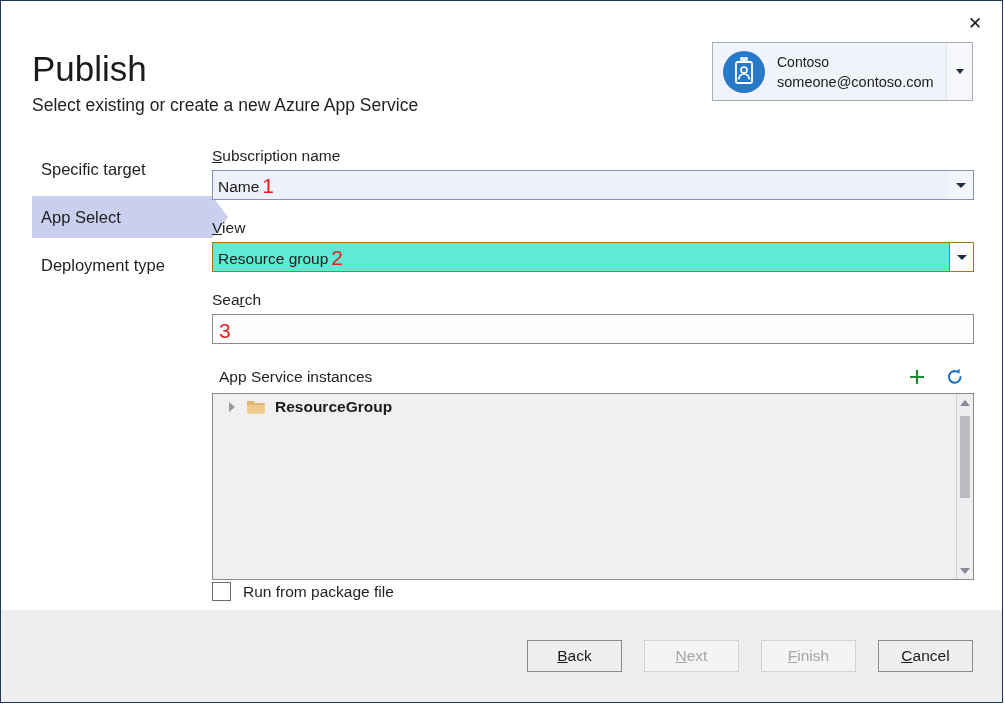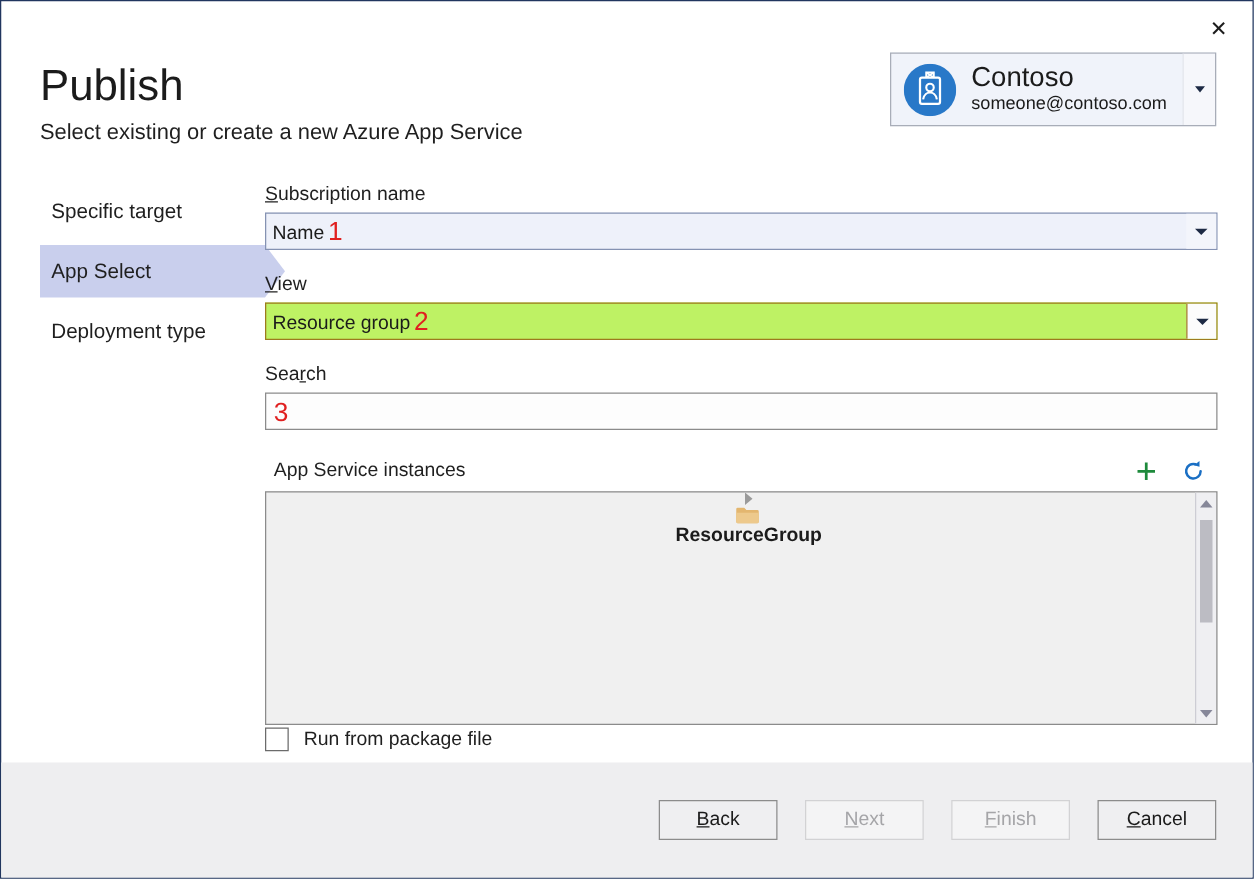--- a/index.html
+++ b/index.html
@@ -69,21 +69,21 @@
     height: 42px;
     margin-left: 10px;
     flex: 0 0 auto;
   }
   .account-text {
     margin-left: 12px;
     flex: 1 1 auto;
     overflow: hidden;
   }
   .account-name {
-    font-size: 22px;
+    font-size: 14px;
     color: #1b1b1b;
     line-height: 22px;
     white-space: nowrap;
   }
   .account-email {
     font-size: 14.5px;
     color: #1b1b1b;
     line-height: 19px;
     white-space: nowrap;
   }
@@ -210,21 +210,21 @@
   
   .combo.subscription {
     border: 1px solid #8592b2;
     background: #eef1fa;
   }
   .combo.subscription .combo-btn { background: #f3f5fb; }
 
   
   .combo.view {
     border: 1px solid #9d7a1e;
-    background: #bef264;
+    background: #5eead4;
   }
   .combo.view .combo-btn {
     border-left: 1px solid #9d7a1e;
     background: #fcfcfc;
   }
 
   .tri-down {
     width: 0; height: 0;
     border-left: 5px solid transparent;
     border-right: 5px solid transparent;
@@ -296,21 +296,20 @@
     box-sizing: border-box;
     overflow: hidden;
   }
   .tree-item {
     display: flex;
     align-items: center;
     height: 26px;
     padding-left: 12px;
     cursor: pointer;
     font-size: 15.5px;
-    flex-direction: column;
   }
   .expander {
     width: 14px;
     display: flex;
     align-items: center;
     justify-content: center;
     flex: 0 0 auto;
     cursor: pointer;
   }
   .expander-tri {

